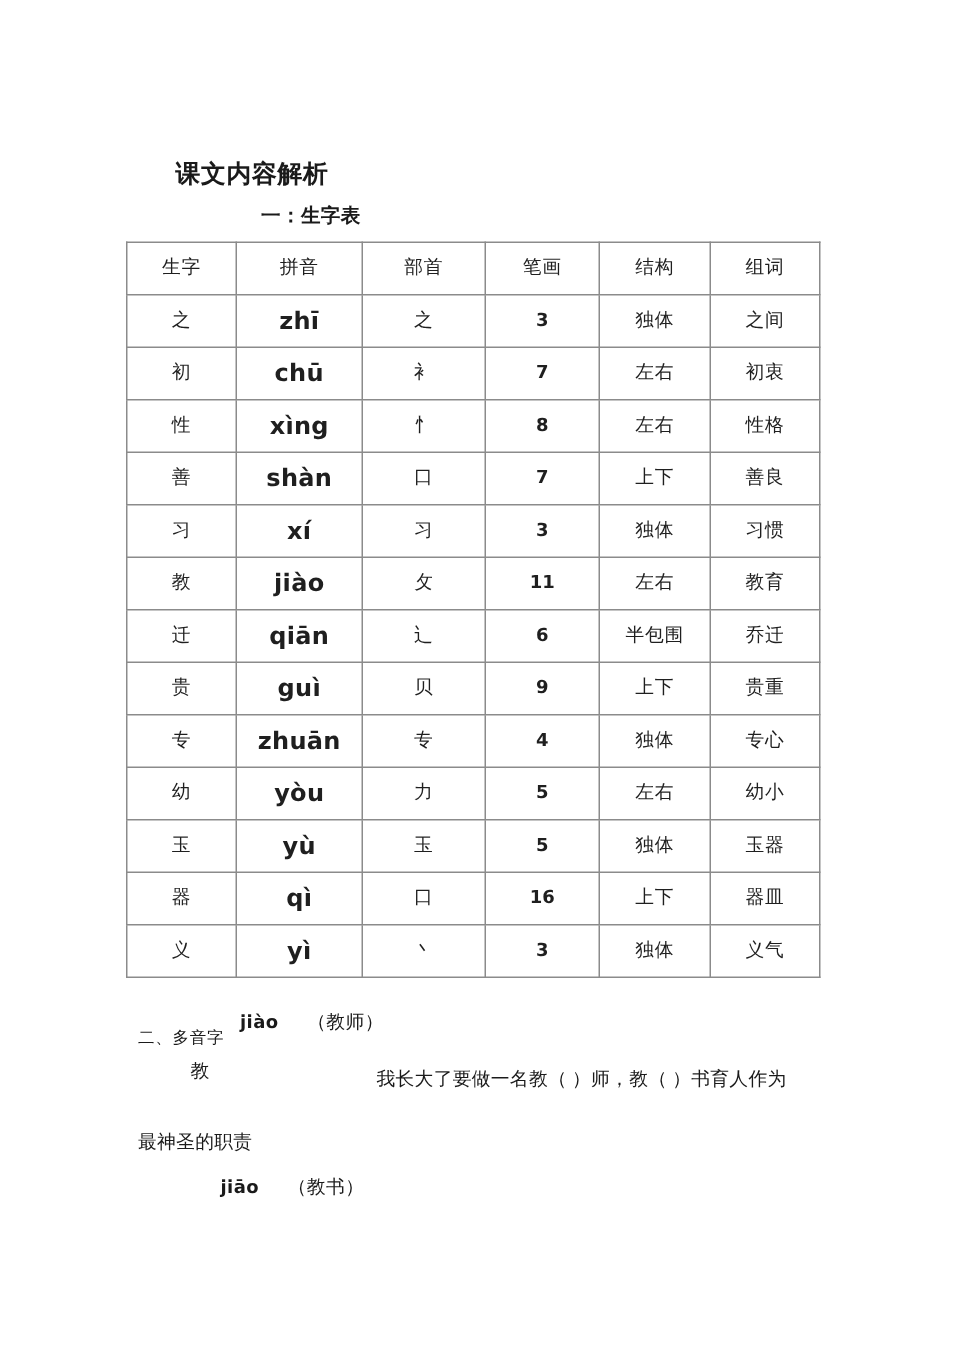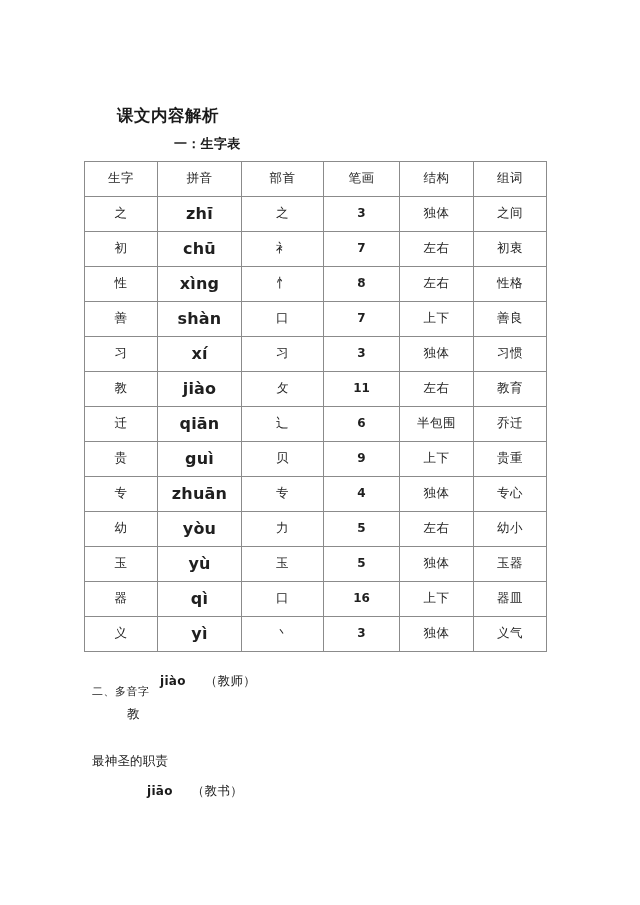--- a/index.html
+++ b/index.html
@@ -301,20 +301,21 @@
   </div>
 
   <div class="section2-heading">二、多音字</div>
 
   <div class="poly-top">
     <span class="py">jiào</span><span class="gloss">（教师）</span>
   </div>
 
   <div class="poly-mid-char">教</div>
 
+  <div class="poly-sentence">我长大了要做一名教（  ）师，教（  ）书育人作为</div>
 
   <div class="poly-sentence-cont">最神圣的职责</div>
 
   <div class="poly-bottom">
     <span class="py">jiāo</span><span class="gloss">（教书）</span>
   </div>
 
 </div>
 
 </body></html>

